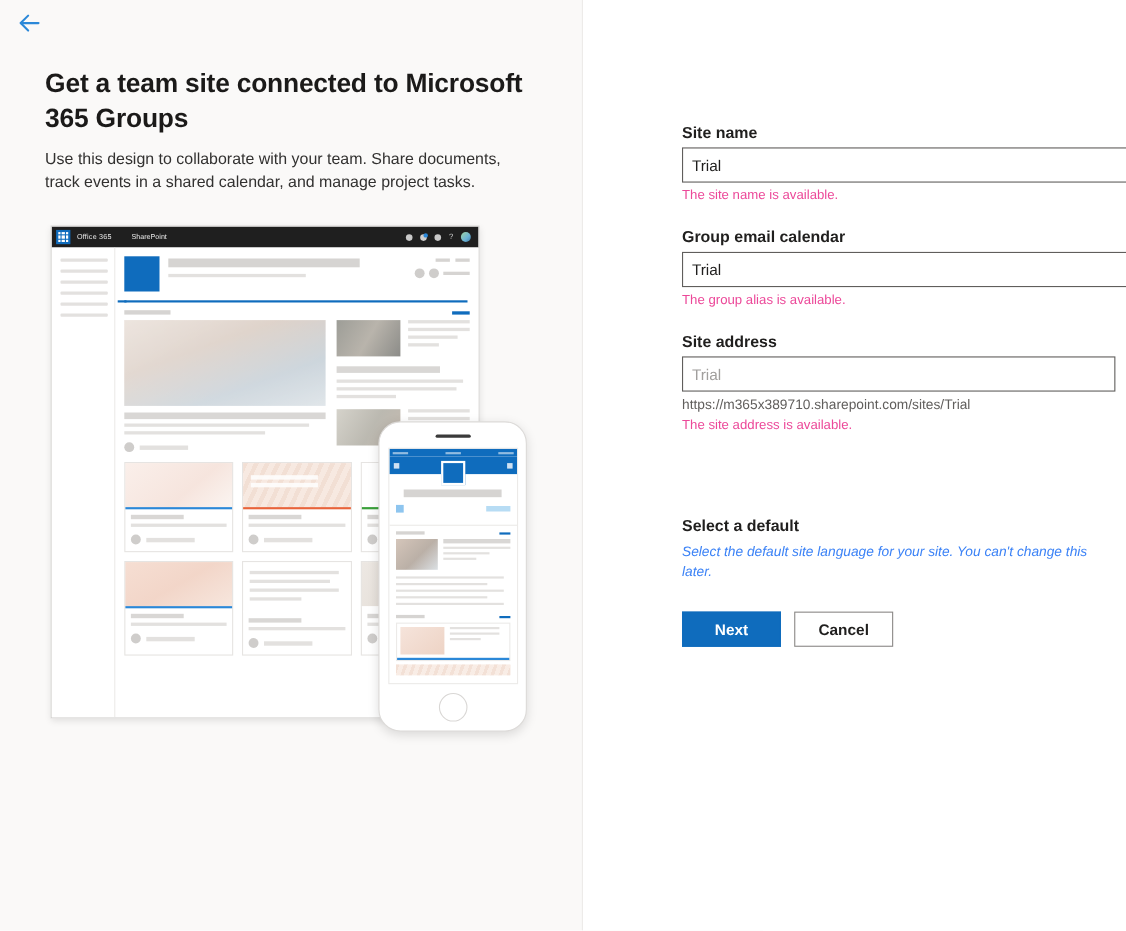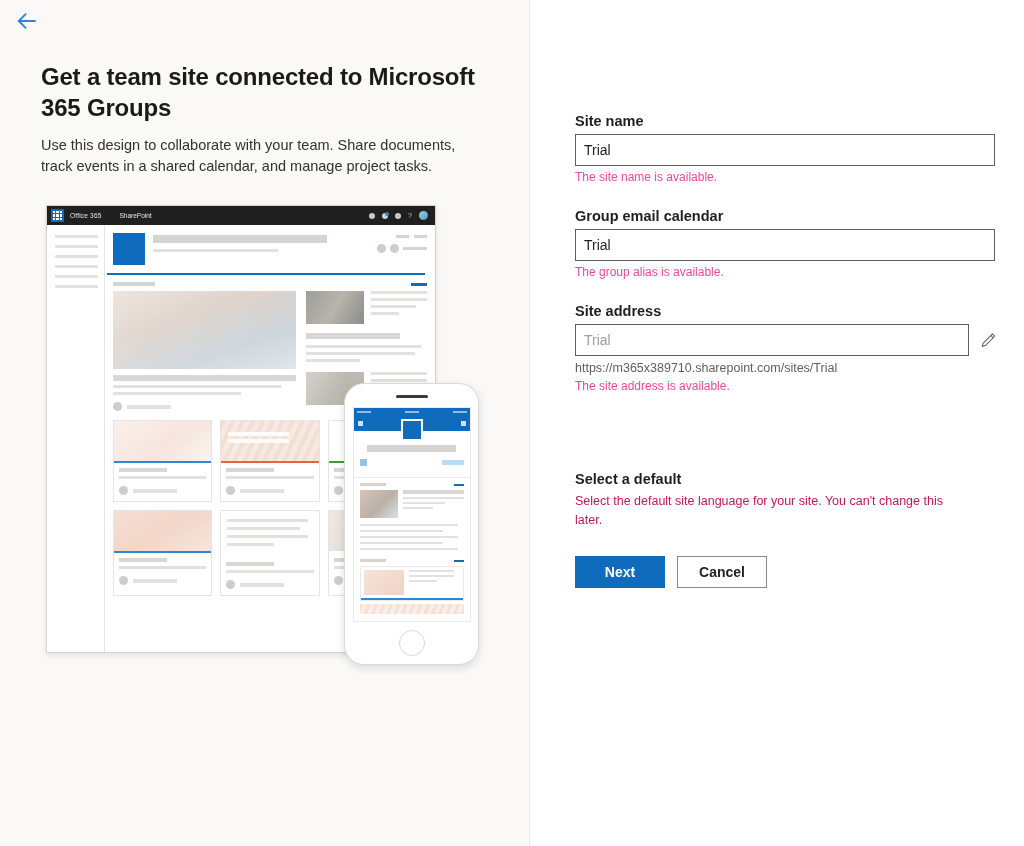--- a/index.html
+++ b/index.html
@@ -4,21 +4,21 @@
 <style>
   * { box-sizing: border-box; }
   html, body { margin: 0; padding: 0; }
   body {
     width: 1024px; height: 846px;
     font-family: "Liberation Sans", sans-serif;
     background: #ffffff;
     color: #201f1e;
     overflow: hidden;
   }
-  .page { display: flex; width: 828px; height: 846px; position: relative; }
+  .page { display: flex; width: 828px; height: 846px; position: relative; gap: 45px; }
 
   
   .left-panel {
     width: 530px; height: 846px;
     background: #faf9f8;
     border-right: 1px solid #edebe9;
     position: relative;
     flex: 0 0 530px;
   }
   .back-arrow {
@@ -212,21 +212,21 @@
   .txtinput {
     width: 420px; height: 32px;
     border: 1px solid #605e5c; background: #ffffff;
     font-family: "Liberation Sans", sans-serif;
     font-size: 14px; color: #201f1e;
     padding: 0 8px; outline: none; display: block;
   }
   .txtinput.readonly { color: #a19f9d; }
   .avail-msg { font-size: 12px; color: #ec4899; margin: 4px 0 0 0; }
   .hint-url { font-size: 12.5px; color: #605e5c; margin: 5px 0 0 0; }
-  .hint-text { font-size: 12.5px; color: #be185d; margin: 5px 0 0 0; width: 398px; line-height: 1.5; }
+  .hint-text { font-size: 12.5px; color: #3b82f6; margin: 5px 0 0 0; width: 398px; line-height: 1.5; font-style: italic; }
   .addr-row { display: flex; align-items: center; gap: 9px; }
   .addr-row .txtinput { width: 394px; }
   .edit-btn {
     width: 20px; height: 20px; display: flex; align-items: center; justify-content: center;
     background: none; border: none; cursor: pointer; padding: 0;
   }
   .desc-wrap { position: relative; width: 420px; }
   .descarea {
     width: 420px; height: 88px;
     border: 1px solid #605e5c; background: #ffffff;

